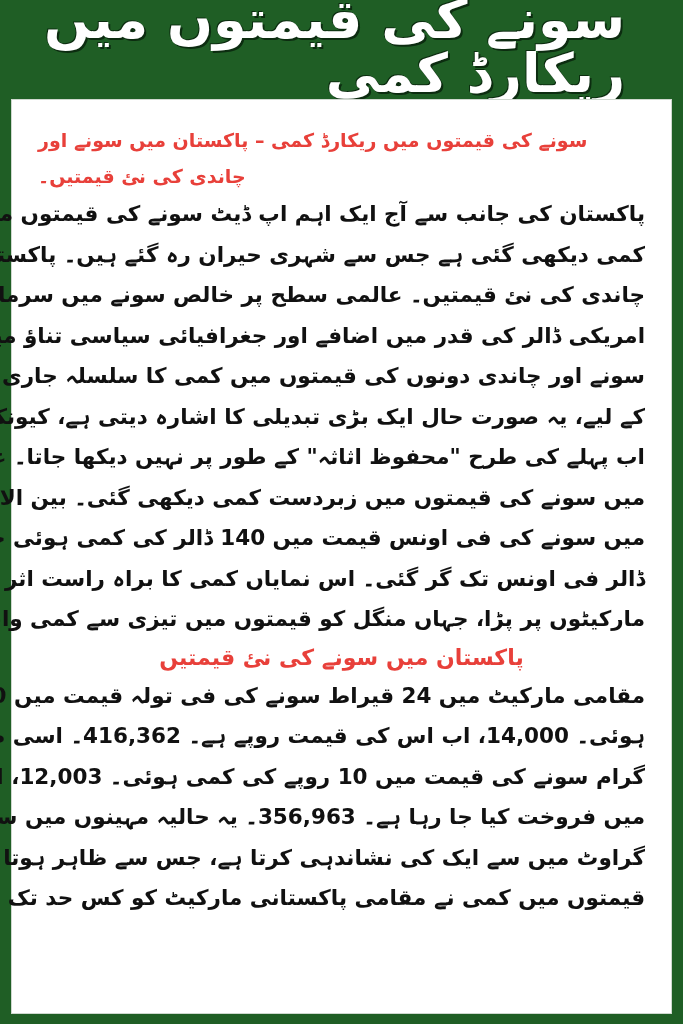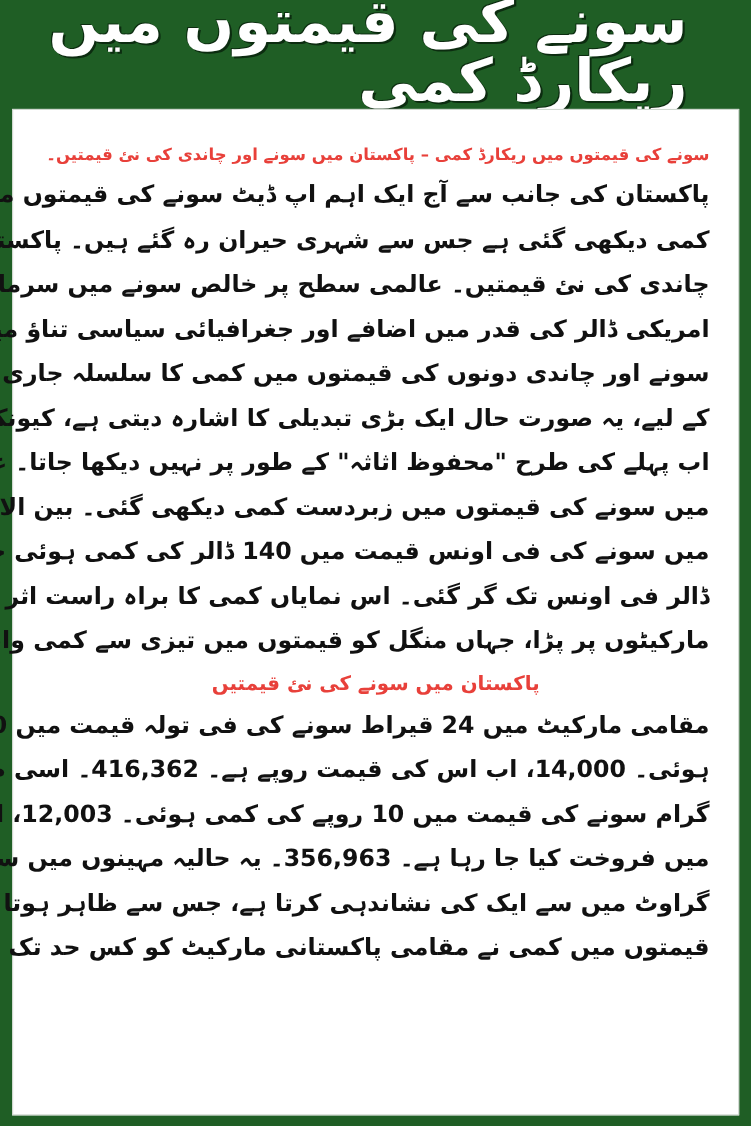--- a/index.html
+++ b/index.html
@@ -29,37 +29,37 @@
     position: absolute; left: 11px; top: 99px; width: 661px; height: 915px;
     background: #ffffff;
     border: 1px solid #cfd8cf;
     box-sizing: border-box;
     padding: 22px 26px 10px 26px;
     direction: rtl;
   }
   .subtitle {
     color: #e8403a;
     font-weight: bold;
-    font-size: 15px;
+    font-size: 19px;
     line-height: 36px;
-    text-align: right;
+    text-align: left;
     margin: 0;
   }
   .para {
     color: #111111;
     font-weight: bold;
     font-size: 21.5px;
     line-height: 40.5px;
     text-align: center;
     margin: 0;
   }
   .section-heading {
     color: #e8403a;
     font-weight: bold;
-    font-size: 18px;
+    font-size: 22px;
     line-height: 36px;
     text-align: center;
     margin: 0;
   }
   .line { display: block; white-space: nowrap; }
 </style>
 </head>
 <body>
 
 <div class="header">

